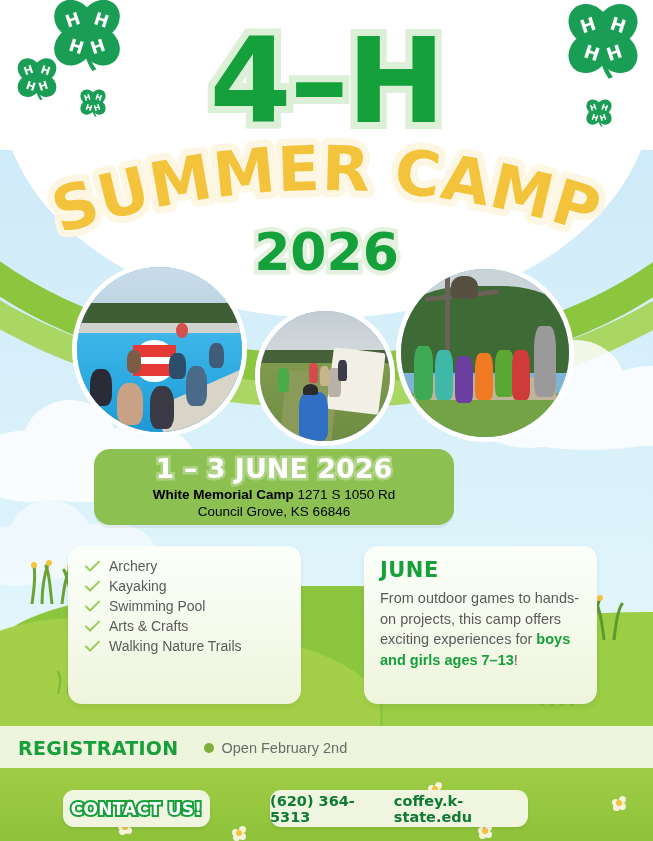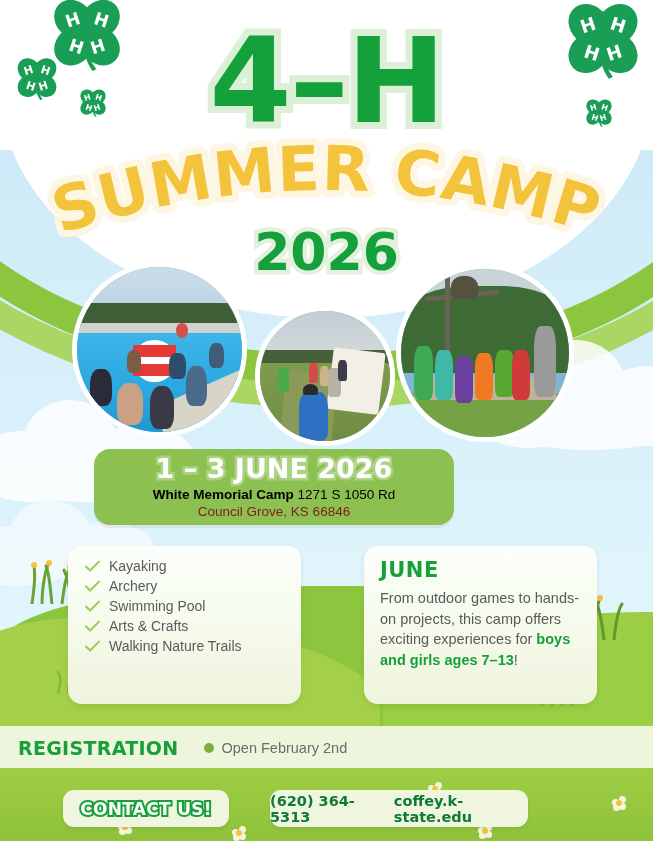--- a/index.html
+++ b/index.html
@@ -148,21 +148,21 @@
     box-shadow:0 3px 0 rgba(0,0,0,.06);
     display:flex;flex-direction:column;align-items:center;justify-content:center;
   }
   .date-line{
     font-family:"DejaVu Sans", sans-serif;font-weight:bold;font-size:27px;
     color:#ffffff;-webkit-text-stroke:5px rgba(255,255,255,.28);
     paint-order:stroke fill;letter-spacing:0px;margin-bottom:3px;
   }
   .loc-1{font-size:13.5px;color:#000000;line-height:1.25;}
   .loc-1 b{font-weight:bold;}
-  .loc-2{font-size:13.5px;color:#7f1d1d;line-height:1.25;}
+  .loc-2{font-size:13.5px;color:#000000;line-height:1.25;}
 
   .price-card{
     position:absolute;left:475px;top:453px;width:86px;height:70px;
     background:#ffffff;border:3px solid #8cc152;border-radius:12px;
     display:flex;flex-direction:column;align-items:center;justify-content:center;
   }
   .price-amt{
     font-family:"DejaVu Sans", sans-serif;font-weight:bold;font-size:31px;
     color:#4f9b3f;line-height:1;
   }
@@ -195,21 +195,21 @@
   .reg-item{display:flex;align-items:center;gap:7px;margin-left:26px;}
   .reg-dot{width:10px;height:10px;border-radius:50%;background:#7fae3b;flex:0 0 auto;}
   .reg-txt{font-size:14.5px;color:#6b6b6b;white-space:nowrap;}
 
   
   .pill{
     position:absolute;background:#eff5df;border-radius:11px;
     display:flex;align-items:center;justify-content:center;
     box-shadow:0 2px 3px rgba(0,0,0,.08);
   }
-  .pill-contact{left:63px;top:790px;width:166px;height:37px;}
+  .pill-contact{left:63px;top:790px;width:147px;height:37px;}
   .contact-txt{
     font-family:"DejaVu Sans", sans-serif;font-weight:bold;font-size:17px;
     color:#ffffff;-webkit-text-stroke:4px #17a03a;paint-order:stroke fill;
     letter-spacing:.3px;
   }
   .pill-info{left:270px;top:790px;width:258px;height:37px;gap:10px;justify-content:space-between;}
   .info-txt{font-family:"DejaVu Sans", sans-serif;font-weight:bold;font-size:14.5px;color:#0e7a33;}
 </style>
 </head>
 <body>
@@ -457,27 +457,27 @@
     <div class="loc-2">Council Grove, KS 66846</div>
   </div>
 
 
   <div class="card card-act">
     <ul class="act-list">
       <li class="act-li">
         <svg class="chk" viewBox="0 0 20 16">
             <path d="M2 8 L7 13 L18 2" fill="none" stroke="#9ccd5a" stroke-width="2.6" stroke-linecap="round" stroke-linejoin="round"></path>
           </svg>
-        <span class="act-txt">Kayaking</span>
+        <span class="act-txt">Archery</span>
       </li>
       <li class="act-li">
         <svg class="chk" viewBox="0 0 20 16">
             <path d="M2 8 L7 13 L18 2" fill="none" stroke="#9ccd5a" stroke-width="2.6" stroke-linecap="round" stroke-linejoin="round"></path>
           </svg>
-        <span class="act-txt">Archery</span>
+        <span class="act-txt">Kayaking</span>
       </li>
       <li class="act-li">
         <svg class="chk" viewBox="0 0 20 16">
             <path d="M2 8 L7 13 L18 2" fill="none" stroke="#9ccd5a" stroke-width="2.6" stroke-linecap="round" stroke-linejoin="round"></path>
           </svg>
         <span class="act-txt">Swimming Pool</span>
       </li>
       <li class="act-li">
         <svg class="chk" viewBox="0 0 20 16">
             <path d="M2 8 L7 13 L18 2" fill="none" stroke="#9ccd5a" stroke-width="2.6" stroke-linecap="round" stroke-linejoin="round"></path>

